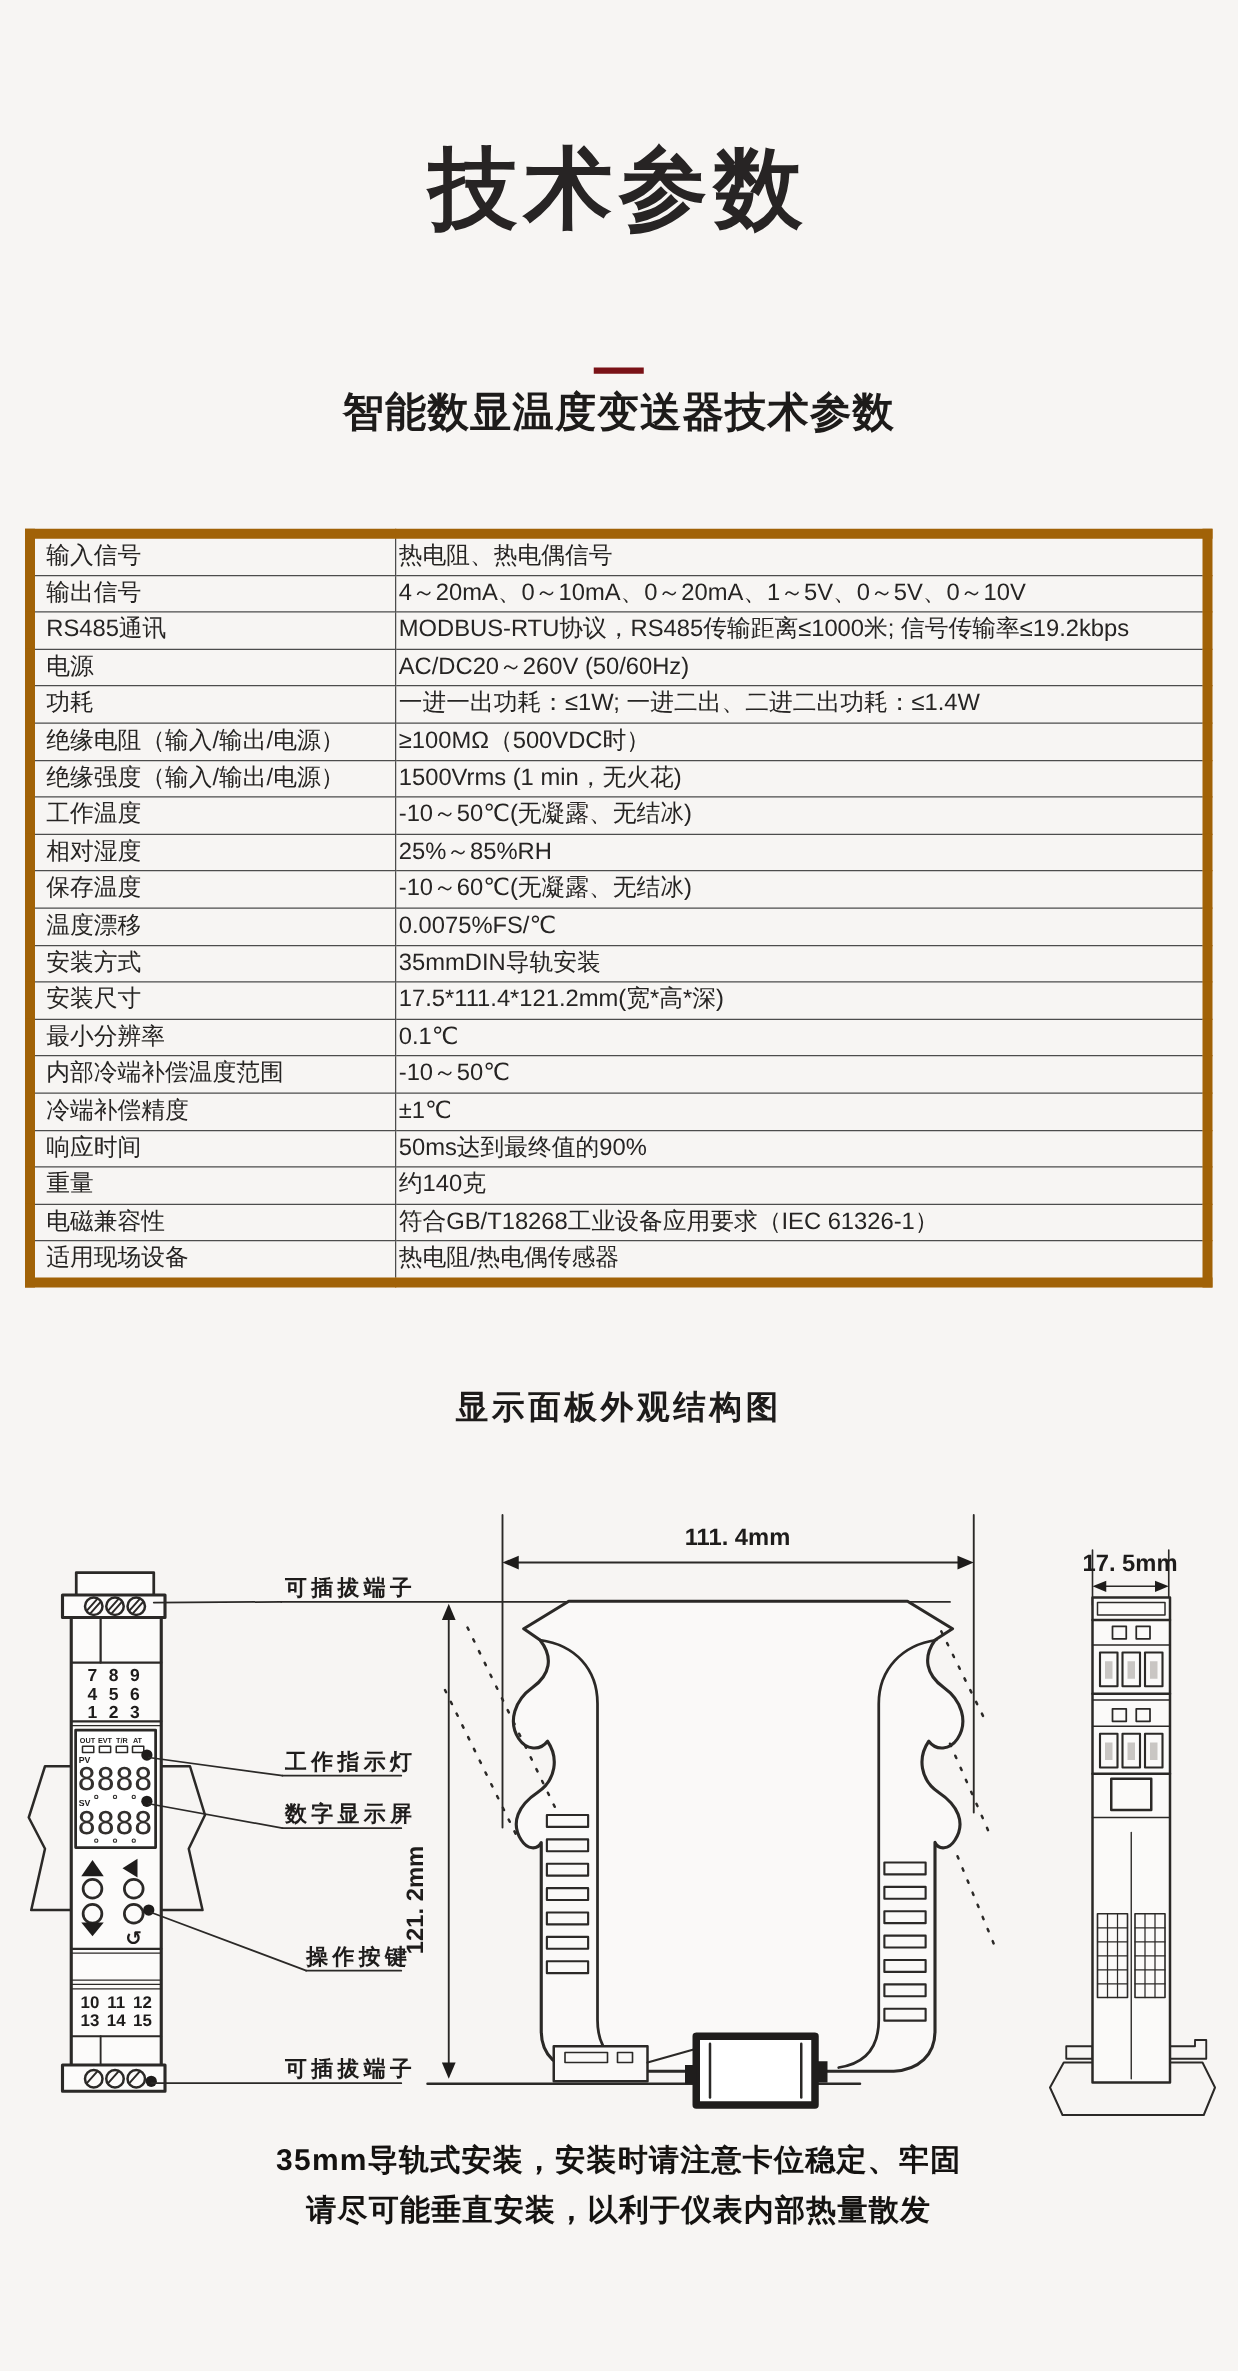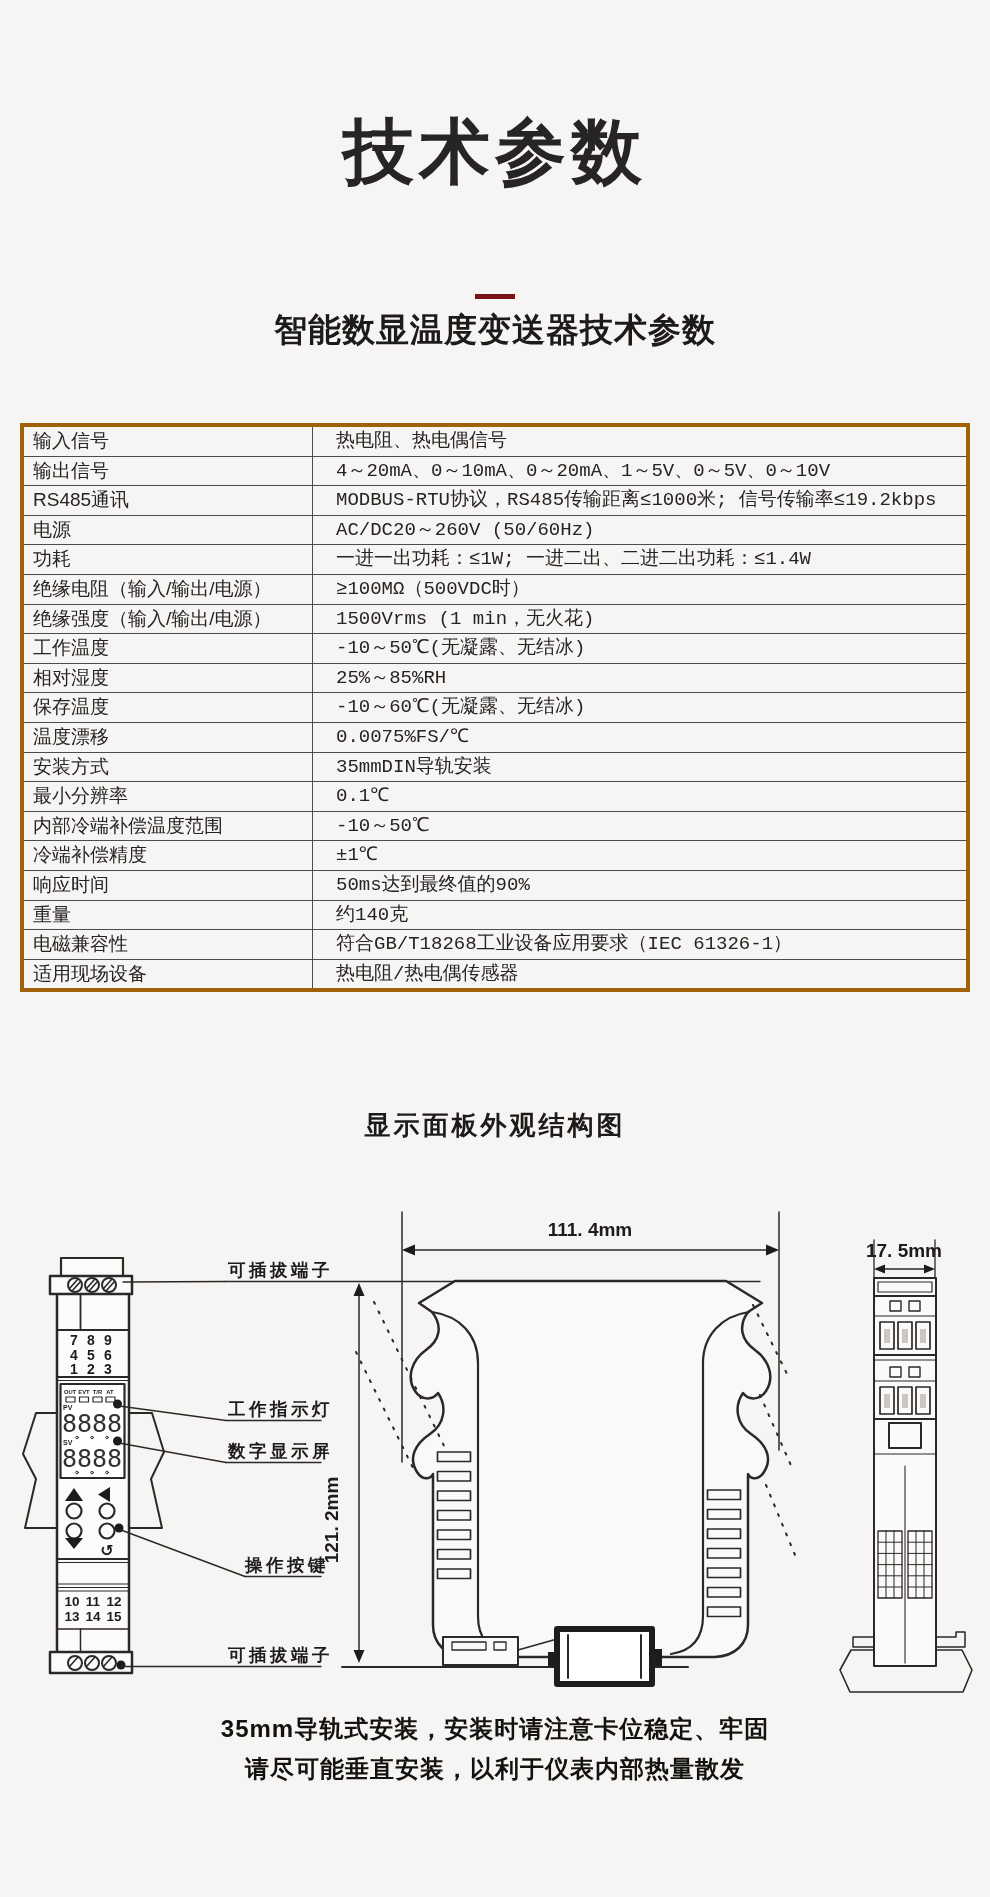--- a/index.html
+++ b/index.html
@@ -5,24 +5,24 @@
   html,body{margin:0;padding:0;}
   body{width:990px;height:1897px;background:#f7f5f3;position:relative;
        font-family:"Liberation Sans","DejaVu Sans",sans-serif;color:#2c2927;overflow:hidden;}
   .abs{position:absolute;}
   #page-title{top:104px;left:0;right:0;text-align:center;font-size:71px;line-height:96px;
        font-weight:900;letter-spacing:5px;margin:0;color:#272424;}
   #title-divider{top:294px;left:475px;width:40px;height:5px;background:#7a1216;}
   #spec-subtitle{top:308px;left:0;right:0;text-align:center;font-size:33px;font-weight:700;
        margin:0;color:#1d1b1a;letter-spacing:1px;}
   #spec-table{top:423px;left:20px;width:950px;border-collapse:collapse;table-layout:fixed;
-       font-size:19px;color:#262423;border:4px solid #a16207;}
+       font-size:19px;color:#262423;border:8px solid #a16207;}
   #spec-table td{border:1px solid #4c4c4c;padding:0;vertical-align:middle;line-height:28.6px;}
   #spec-table td.c1{width:279px;padding-left:9px;}
-  #spec-table td.c2{padding-left:23px;white-space:pre-line;font-family:Liberation Mono, monospace;}
+  #spec-table td.c2{padding-left:2px;white-space:pre-line;}
   #diagram-heading{top:1108px;left:0;right:0;text-align:center;font-size:26px;font-weight:600;
        margin:0;color:#1d1b1a;letter-spacing:3px;}
   #structure-diagram{position:absolute;left:0;top:1185px;}
   .note{position:absolute;left:0;right:0;text-align:center;font-size:24px;line-height:34px;
        font-weight:600;color:#141210;margin:0;letter-spacing:1px;}
   #note-line1{top:1712px;}
   #note-line2{top:1752px;}
   svg text{fill:#1e1c1b;stroke:none;}
   .callout-label{font-size:17.5px;font-weight:bold;letter-spacing:3.5px;}
   .dim-label{font-size:19px;font-weight:600;}
@@ -81,20 +81,24 @@
         <td class="c1">保存温度</td>
         <td class="c2">-10～60℃(无凝露、无结冰)</td>
       </tr>
     <tr>
         <td class="c1">温度漂移</td>
         <td class="c2">0.0075%FS/℃</td>
       </tr>
     <tr>
         <td class="c1">安装方式</td>
         <td class="c2">35mmDIN导轨安装</td>
+      </tr>
+    <tr>
+        <td class="c1">安装尺寸</td>
+        <td class="c2">17.5*111.4*121.2mm(宽*高*深)</td>
       </tr>
     <tr>
         <td class="c1">最小分辨率</td>
         <td class="c2">0.1℃</td>
       </tr>
     <tr>
         <td class="c1">内部冷端补偿温度范围</td>
         <td class="c2">-10～50℃</td>
       </tr>
     <tr>

